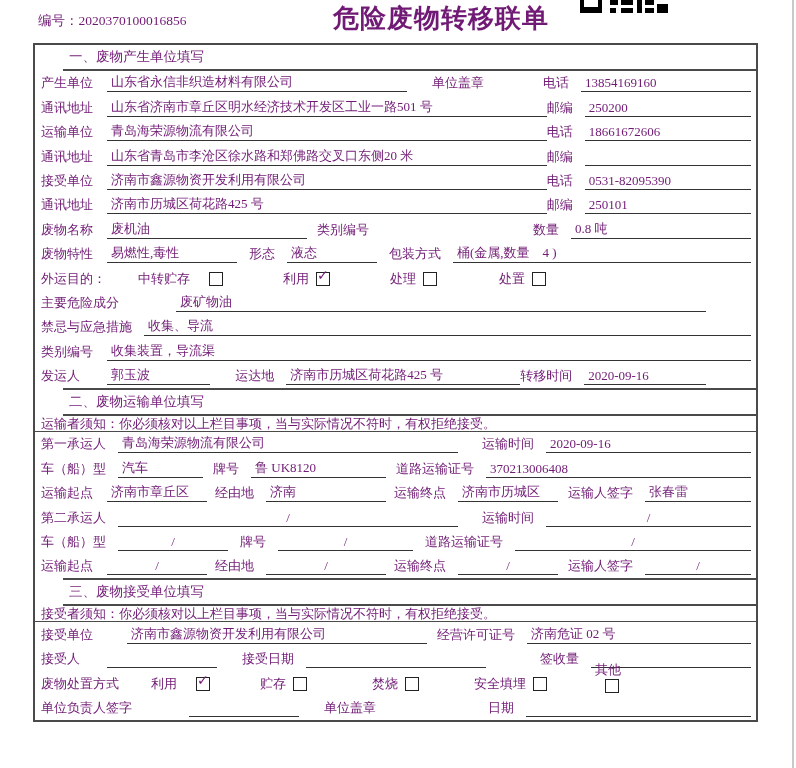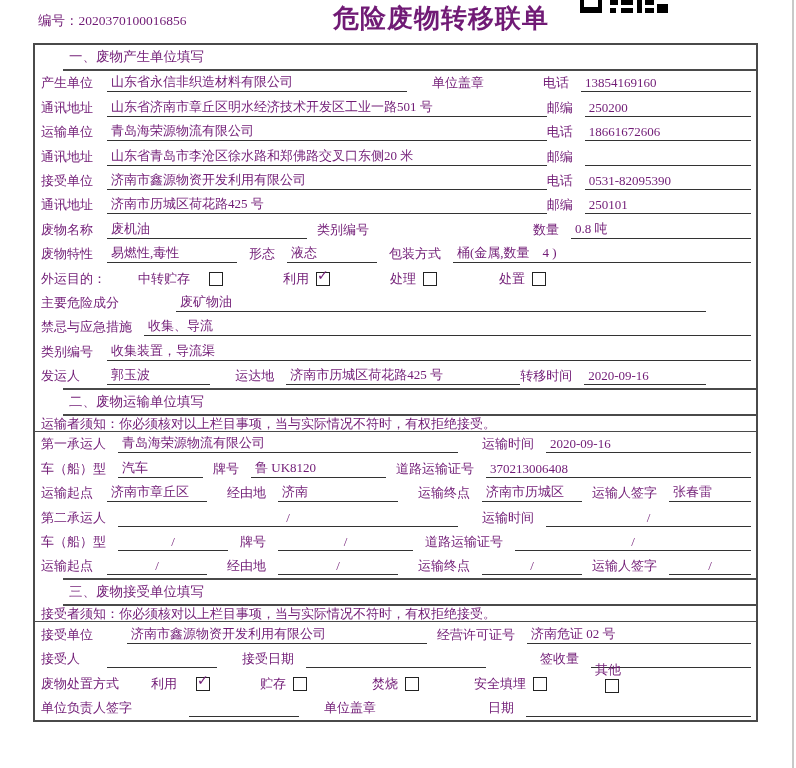--- a/index.html
+++ b/index.html
@@ -14,21 +14,21 @@
   .shead.mid{border-top:2px solid #4a4a4a;}
   .notice{height:16px;display:flex;align-items:center;padding:0 6px;font-size:13px;border-bottom:1px solid #4a4a4a;box-sizing:border-box;}
   .row{display:flex;align-items:flex-end;height:24.4px;padding:0 5px 3px 6px;font-size:13px;box-sizing:border-box;}
   .lbl{white-space:nowrap;margin-right:12px;}
   .w54{min-width:54px;}
   .u{border-bottom:1px solid #333;padding:0 4px;white-space:nowrap;display:inline-block;box-sizing:border-box;}
   .u:empty::after{content:"\00a0";}
   .grow{flex:1;}
   .mla{margin-left:auto;}
   .ctr{text-align:center;}
-  .ml8{margin-left:20px;}.ml10{margin-left:10px;}.ml12{margin-left:12px;margin-top:10px;}.ml25{margin-left:25px;}
+  .ml8{margin-left:8px;}.ml10{margin-left:10px;}.ml12{margin-left:12px;margin-top:10px;}.ml25{margin-left:25px;}
   .ml30{margin-left:20px;gap:12px;}.ml45{margin-left:45px;}.ml48{margin-left:48px;flex-direction:column;}.ml50{margin-left:50px;}
   .ml55{margin-left:55px;}.ml60{margin-left:60px;}.ml62{margin-left:62px;}.ml65{margin-left:65px;}
   .w85{width:85px;}.w90{width:90px;}.w100{width:100px;}.w110{width:110px;}.w120{width:120px;}
   .w130{width:130px;}.w135{width:135px;}.w150{width:150px;}.w160{width:160px;}.w170{width:170px;}.w180{width:180px;}.w200{width:200px;}.w205{width:205px;}.w225{width:225px;}
   .w250{width:250px;}.w300{width:300px;}.w340{width:340px;}.w450{width:450px;}
   .mr45{margin-right:45px;}
   .cbwrap{display:flex;align-items:center;}
   .cb{display:inline-block;width:12px;height:12px;border:1px solid #222;margin-left:7px;position:relative;flex:none;}
   .cb .mark{position:absolute;left:0px;top:-5px;font-style:normal;font-size:14px;font-weight:bold;line-height:1;font-family:"DejaVu Sans",sans-serif;}
   .print-time{position:absolute;left:38px;top:778px;font-size:13.5px;white-space:nowrap;}

